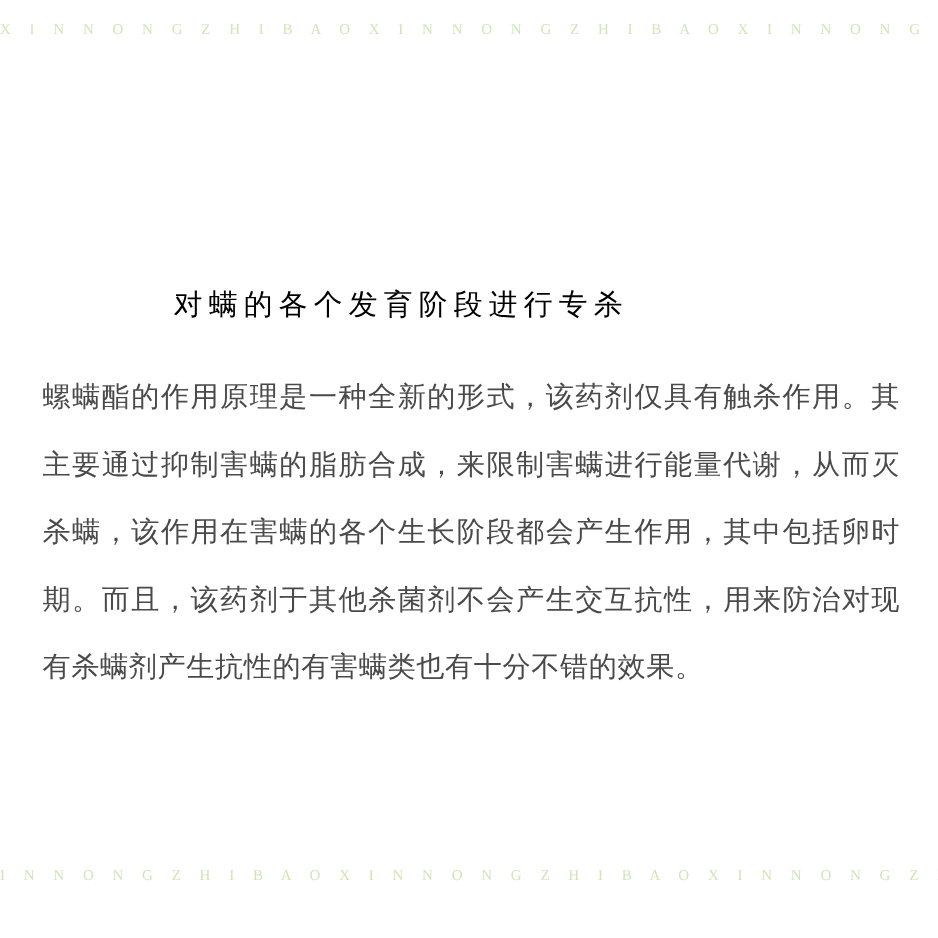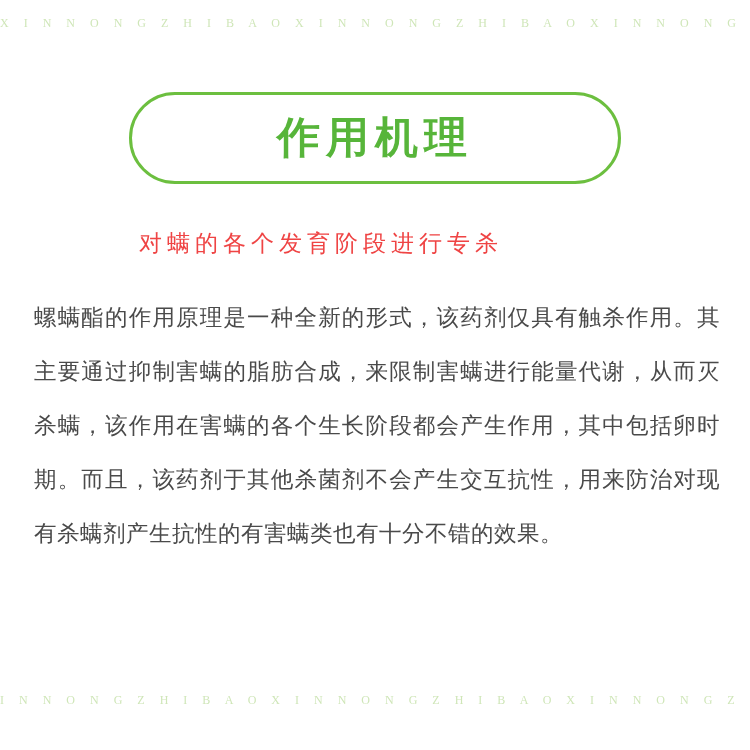--- a/index.html
+++ b/index.html
@@ -65,21 +65,21 @@
     font-family: "DejaVu Sans", sans-serif;
   }
 
   
   .subtitle {
     position: absolute;
     top: 228px;
     left: 0;
     width: 642px;
     text-align: center;
-    color: #ef4444;
+    color: #000000;
     font-size: 23px;
     letter-spacing: 5px;
     font-family: "DejaVu Sans", sans-serif;
   }
 
   
   .body-text {
     position: absolute;
     top: 292px;
     left: 34px;
@@ -92,25 +92,20 @@
     font-family: Liberation Mono, monospace;
   }
 </style>
 </head>
 <body>
 
 <div class="page">
 
   <div class="watermark top">X I N N O N G Z H I B A O    X I N N O N G Z H I B A O    X I N N O N G Z H I B A</div>
 
-  <div class="title-wrap">
-    <div class="title-pill">
-      <span class="title-text">作用机理</span>
-    </div>
-  </div>
 
   <div class="subtitle">对螨的各个发育阶段进行专杀</div>
 
   <div class="body-text">螺螨酯的作用原理是一种全新的形式，该药剂仅具有触杀作用。其主要通过抑制害螨的脂肪合成，来限制害螨进行能量代谢，从而灭杀螨，该作用在害螨的各个生长阶段都会产生作用，其中包括卵时期。而且，该药剂于其他杀菌剂不会产生交互抗性，用来防治对现有杀螨剂产生抗性的有害螨类也有十分不错的效果。</div>
 
   <div class="watermark bottom">I N N O N G Z H I B A O    X I N N O N G Z H I B A O    X I N N O N G Z H I B A O</div>
 
 </div>
 
 </body></html>

